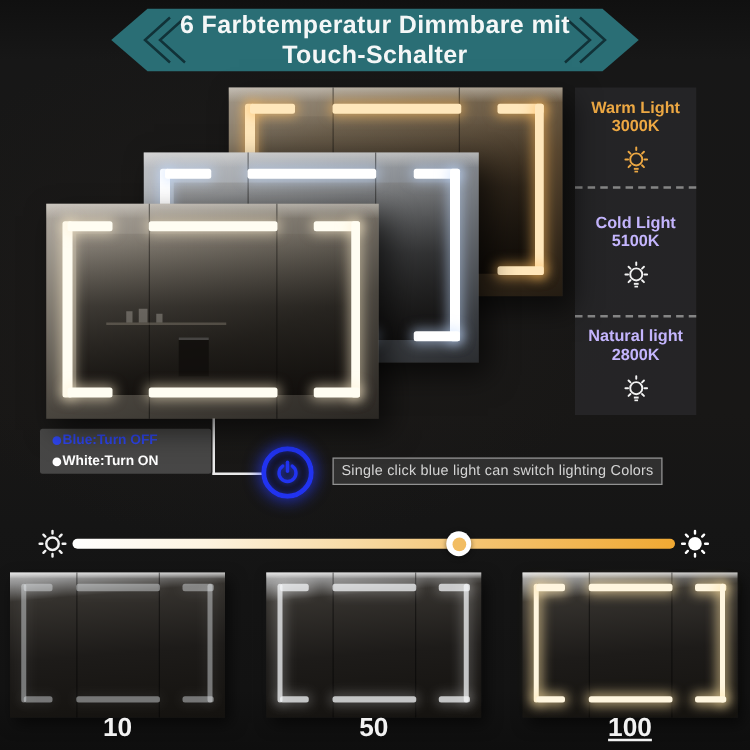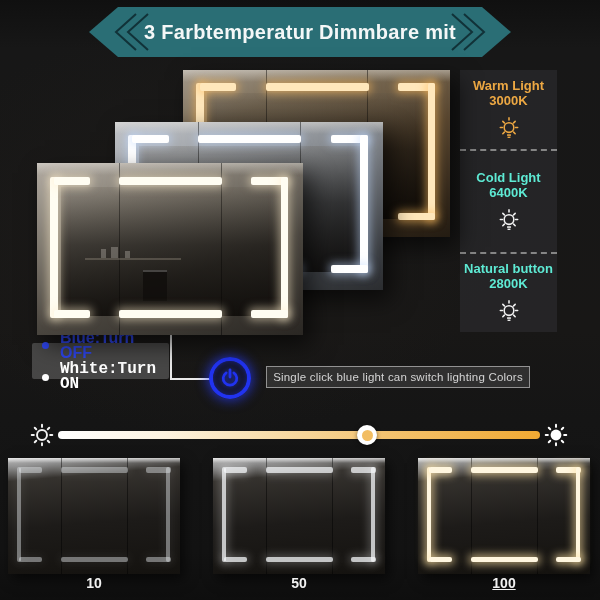--- a/index.html
+++ b/index.html
@@ -48,38 +48,38 @@
        background:rgba(16,14,12,.85);border-top:2px solid rgba(190,190,190,.3);}
 
   
   .mini{box-shadow:4px 5px 12px rgba(0,0,0,.6);
        background:linear-gradient(175deg,#bdbdbd 0%,#8f8f8f 7%,#35322e 18%,#1d1b19 55%,#14120f 100%);}
   .mini::before{height:4%;background:linear-gradient(rgba(255,255,255,.65),rgba(255,255,255,0));}
   .mini.b10 {--ledop:.45;--led:#e8ecef;--glow:rgba(255,255,255,.12);}
   .mini.b50 {--ledop:.78;--led:#f4f6f8;--glow:rgba(255,255,255,.3);}
   .mini.b100{--ledop:1;  --led:#fff6df;--glow:rgba(255,228,165,.65);}
   .level-label{position:absolute;top:572px;height:22px;display:flex;align-items:center;
-       justify-content:center;color:#f2f2f2;font-size:14px;font-weight:700;}
+       justify-content:center;color:#f2f2f2;font-size:21px;font-weight:700;}
 
   
   .sidebar{position:absolute;left:460px;top:70px;width:97px;height:262px;
        background:rgba(37,37,40,.96);display:flex;flex-direction:column;}
   .mode{display:flex;flex-direction:column;align-items:center;justify-content:center;
        gap:7px;text-align:center;}
   .mode-1{flex:0 0 79px;} .mode-2{flex:0 0 101px;border-top:2px dashed #858585;
        border-bottom:2px dashed #858585;} .mode-3{flex:1;}
-  .mode-name,.mode-kelvin{font-size:13px;font-weight:700;line-height:15px;color:#5eead4;}
+  .mode-name,.mode-kelvin{font-size:13px;font-weight:700;line-height:15px;color:#c4b5fd;}
   .warm-text{color:#edа843;color:#eda843;}
   .bulb{width:24px;height:27px;}
 
   
   .legend{position:absolute;left:32px;top:343px;width:137px;height:36px;
        background:rgba(128,128,128,.45);border-radius:2px;
        display:flex;flex-direction:column;justify-content:center;gap:2px;padding-left:10px;box-sizing:border-box;}
-  .legend-row{display:flex;align-items:center;gap:11px;font-size:16px;font-weight:700;line-height:15px;}
+  .legend-row{display:flex;align-items:center;gap:1px;font-size:11px;font-weight:700;line-height:15px;}
   .dot{width:7px;height:7px;border-radius:50%;flex:0 0 auto;}
   .line{position:absolute;background:#eaeaea;}
   .sensor-dot{position:absolute;left:167px;top:292px;width:8px;height:8px;border-radius:50%;
        background:#3a3a3a;border:2px solid #d8d8d8;box-sizing:border-box;}
   .power-btn{position:absolute;left:209px;top:357px;width:42px;height:42px;border-radius:50%;
        border:4px solid #2133f0;box-sizing:border-box;background:rgba(8,10,30,.35);
        box-shadow:0 0 12px 2px rgba(40,60,255,.65), inset 0 0 8px rgba(40,60,255,.55);
        display:flex;align-items:center;justify-content:center;}
   .power-btn svg{filter:drop-shadow(0 0 3px rgba(45,70,255,.9));}
   .tip-box{position:absolute;left:266px;top:366px;width:262px;height:20px;
@@ -107,21 +107,22 @@
       <g fill="none" stroke="#113238" stroke-width="2">
         <polyline points="48,8 28,26 48,44"></polyline>
         <polyline points="60,8 40,26 60,44"></polyline>
       </g>
       <g fill="none" stroke="#113238" stroke-width="2">
         <polyline points="376,8 396,26 376,44"></polyline>
         <polyline points="364,8 384,26 364,44"></polyline>
       </g>
     </svg>
     <div class="banner-text">
-      <span>3 Farbtemperatur Dimmbare mit</span>
+      <span>6 Farbtemperatur Dimmbare mit</span>
+      <span>Touch-Schalter</span>
     </div>
   </div>
 
   <div class="mirror m-warm warm" style="left:183px;top:70px;width:267px;height:167px;z-index:1;">
     <div class="seam s1"></div>
     <div class="seam s2"></div>
     <div class="scene"></div>
     <div class="led led-lv"></div>
     <div class="led led-tls"></div>
     <div class="led led-tc"></div>
@@ -176,34 +177,34 @@
           <circle cx="12" cy="13" r="5"></circle>
           <path d="M12 3v2.2M18.4 6.6l-1.6 1.6M21 13h-2.2M5.6 6.6l1.6 1.6M3 13h2.2M18.4 19.4l-1.6-1.6M5.6 19.4l1.6-1.6"></path>
         </g>
         <rect x="10" y="20" width="4" height="1.6" fill="#eda843"></rect>
         <rect x="10.5" y="22.4" width="3" height="1.4" fill="#eda843"></rect>
       </svg>
     </div>
     <div class="mode mode-2">
       <div>
         <div class="mode-name">Cold Light</div>
-        <div class="mode-kelvin">6400K</div>
+        <div class="mode-kelvin">5100K</div>
       </div>
       <svg class="bulb" viewBox="0 0 24 28">
         <g stroke="#f2f2f2" stroke-width="1.6" fill="none" stroke-linecap="round">
           <circle cx="12" cy="13" r="5"></circle>
           <path d="M12 3v2.2M18.4 6.6l-1.6 1.6M21 13h-2.2M5.6 6.6l1.6 1.6M3 13h2.2M18.4 19.4l-1.6-1.6M5.6 19.4l1.6-1.6"></path>
         </g>
         <rect x="10" y="20" width="4" height="1.6" fill="#f2f2f2"></rect>
         <rect x="10.5" y="22.4" width="3" height="1.4" fill="#f2f2f2"></rect>
       </svg>
     </div>
     <div class="mode mode-3">
       <div>
-        <div class="mode-name">Natural button</div>
+        <div class="mode-name">Natural light</div>
         <div class="mode-kelvin">2800K</div>
       </div>
       <svg class="bulb" viewBox="0 0 24 28">
         <g stroke="#f2f2f2" stroke-width="1.6" fill="none" stroke-linecap="round">
           <circle cx="12" cy="13" r="5"></circle>
           <path d="M12 3v2.2M18.4 6.6l-1.6 1.6M21 13h-2.2M5.6 6.6l1.6 1.6M3 13h2.2M18.4 19.4l-1.6-1.6M5.6 19.4l1.6-1.6"></path>
         </g>
         <rect x="10" y="20" width="4" height="1.6" fill="#f2f2f2"></rect>
         <rect x="10.5" y="22.4" width="3" height="1.4" fill="#f2f2f2"></rect>
       </svg>
@@ -212,21 +213,21 @@
 
   <div class="sensor-dot"></div>
   <div class="line" style="left:170px;top:300px;width:2px;height:80px;"></div>
   <div class="line" style="left:170px;top:378px;width:41px;height:2px;"></div>
 
   <div class="legend">
     <div class="legend-row" style="color:#2e45ec;">
       <span class="dot" style="background:#2e45ec;"></span>
       <span>Blue:Turn OFF</span>
     </div>
-    <div class="legend-row" style="color:#ffffff;font-family:Liberation Mono, monospace;">
+    <div class="legend-row" style="color:#ffffff;">
       <span class="dot" style="background:#ffffff;"></span>
       <span>White:Turn ON</span>
     </div>
   </div>
 
   <div class="power-btn">
     <svg width="22" height="22" viewBox="0 0 24 24">
       <g stroke="#2133f0" stroke-width="3" fill="none" stroke-linecap="round">
         <path d="M7.8 6.4 A7.4 7.4 0 1 0 16.2 6.4"></path>
         <line x1="12" y1="3" x2="12" y2="11"></line>

